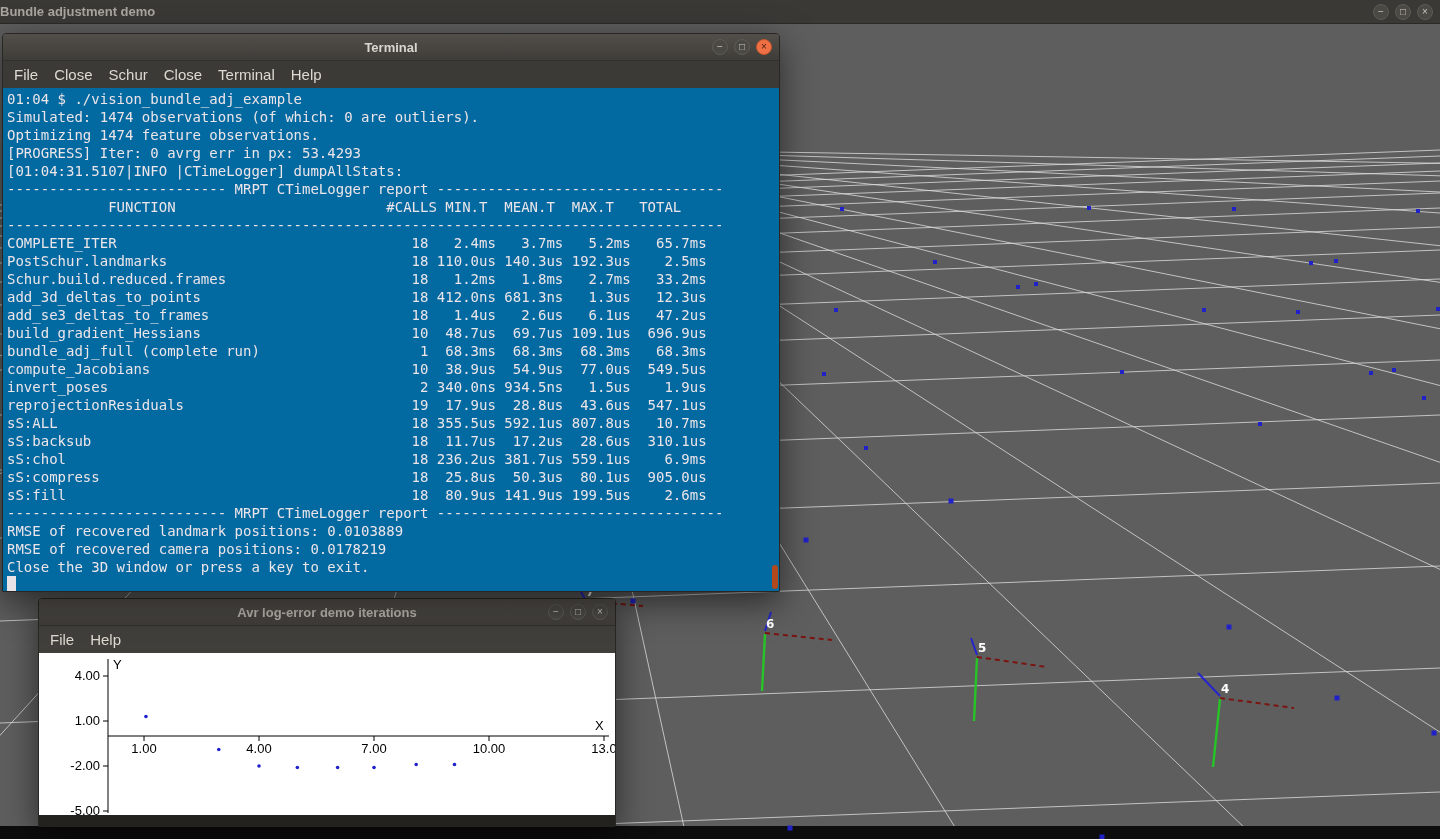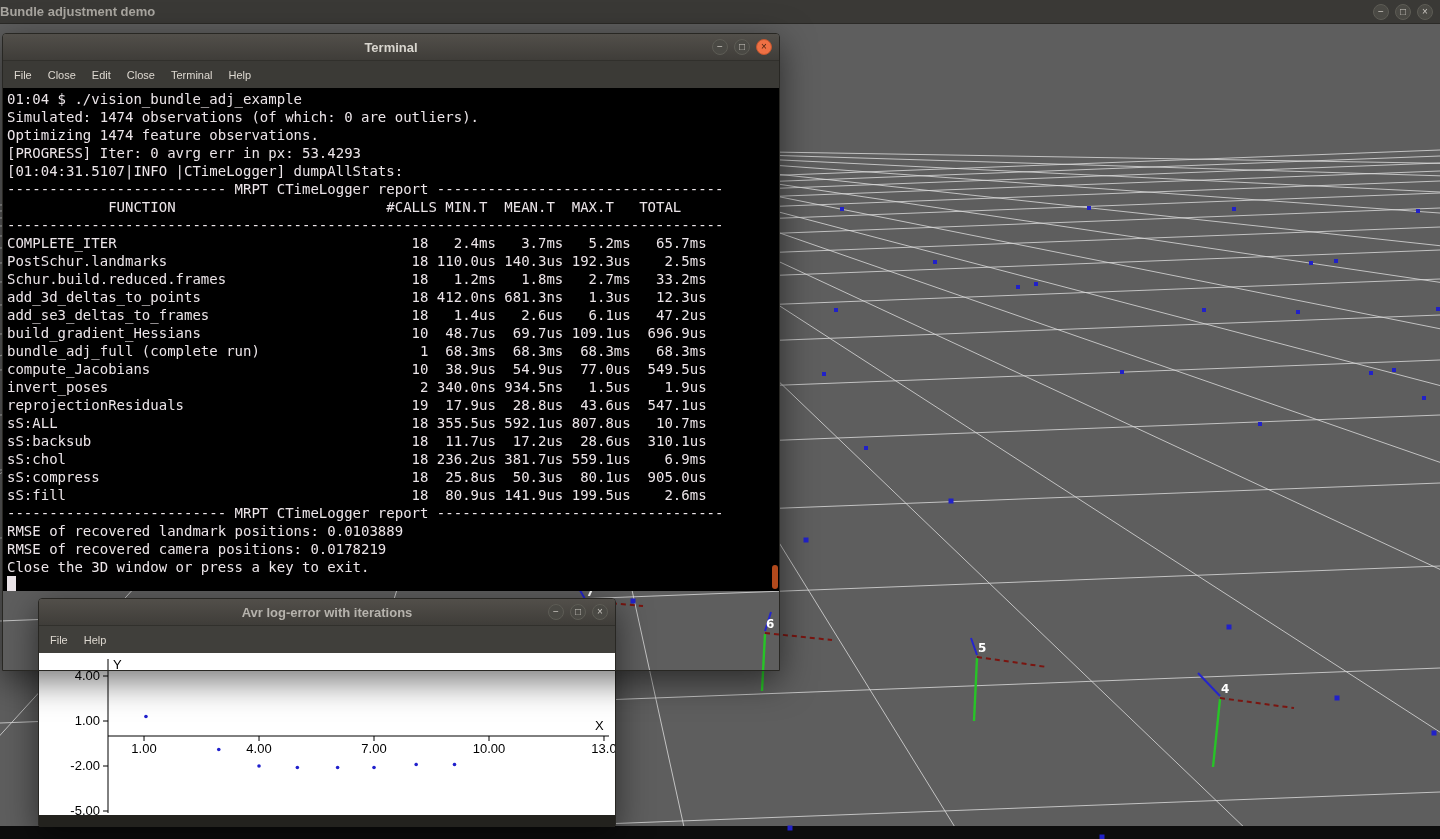--- a/index.html
+++ b/index.html
@@ -23,25 +23,25 @@
   .wbtn.close { background:#ef7044; border-color:#c2572f; color:#47220f; }
 
   
   .window { position:absolute; border:1px solid #282723; border-radius:4px 4px 0 0;
     box-shadow:0 10px 34px rgba(0,0,0,0.55); }
   .titlebar { height:27px; background:linear-gradient(#524f4a,#3f3d39); border-radius:3px 3px 0 0;
     position:relative; display:flex; align-items:center; justify-content:center; border-bottom:1px solid #31302c; }
   .titlebar .wtitle { color:#d9d6cf; font-size:13px; font-weight:bold; }
   .titlebar .controls { top:5px; }
   .menubar { height:27px; background:#3b3a36; display:flex; align-items:center; padding-left:3px; }
-  .menu-item { color:#ded9d1; font-size:11px; padding:5px 8px; cursor:default; }
-
-  
-  #terminal-window { left:2px; top:33px; width:778px; height:638px; z-index:6; }
-  #terminal-body { position:relative; height:503px; background:#000000; overflow:hidden; }
+  .menu-item { color:#ded9d1; font-size:15px; padding:5px 8px; cursor:default; }
+
+  
+  #terminal-window { left:2px; top:33px; width:778px; height:559px; z-index:6; }
+  #terminal-body { position:relative; height:503px; background:#0369a1; overflow:hidden; }
   #terminal-output { font-family:"DejaVu Sans Mono","Liberation Mono",monospace; font-size:14px;
     line-height:18px; color:#ece5e9; padding:2px 0 0 4px; white-space:pre; }
   #terminal-cursor { position:absolute; left:4px; top:488px; width:9px; height:16px; background:#e9e2e6; }
   #terminal-scrollbar { position:absolute; right:1px; bottom:2px; width:6px; height:24px;
     background:#b1491c; border-radius:3px; }
 
   
   #plot-window { left:38px; top:598px; width:578px; height:228px; z-index:5; }
   #plot-window .titlebar .wtitle { color:#b6b3ad; }
   #plot-window .menubar { background:#403f3b; }
@@ -178,21 +178,21 @@
           <span>□</span>
         </span>
         <span class="wbtn close">
           <span>×</span>
         </span>
       </div>
   </div>
   <div class="menubar" id="terminal-menu">
       <span class="menu-item">File</span>
       <span class="menu-item">Close</span>
-      <span class="menu-item">Edit</span>
+      <span class="menu-item">Schur</span>
       <span class="menu-item">Close</span>
       <span class="menu-item">Terminal</span>
       <span class="menu-item">Help</span>
     </div>
   <div id="terminal-body">
     <pre id="terminal-output">01:04 $ ./vision_bundle_adj_example
 Simulated: 1474 observations (of which: 0 are outliers).
 Optimizing 1474 feature observations.
 [PROGRESS] Iter: 0 avrg err in px: 53.4293
 [01:04:31.5107|INFO |CTimeLogger] dumpAllStats:
@@ -218,21 +218,21 @@
 RMSE of recovered landmark positions: 0.0103889
 RMSE of recovered camera positions: 0.0178219
 Close the 3D window or press a key to exit.</pre>
     <div id="terminal-cursor"></div>
     <div id="terminal-scrollbar"></div>
   </div>
 </div>
 
 <div class="window" id="plot-window">
   <div class="titlebar">
-    <span class="wtitle">Avr log-error with iterations</span>
+    <span class="wtitle">Avr log-error demo iterations</span>
     <div class="controls" id="plot-controls">
         <span class="wbtn">
           <span>−</span>
         </span>
         <span class="wbtn">
           <span>□</span>
         </span>
         <span class="wbtn">
           <span>×</span>
         </span>

